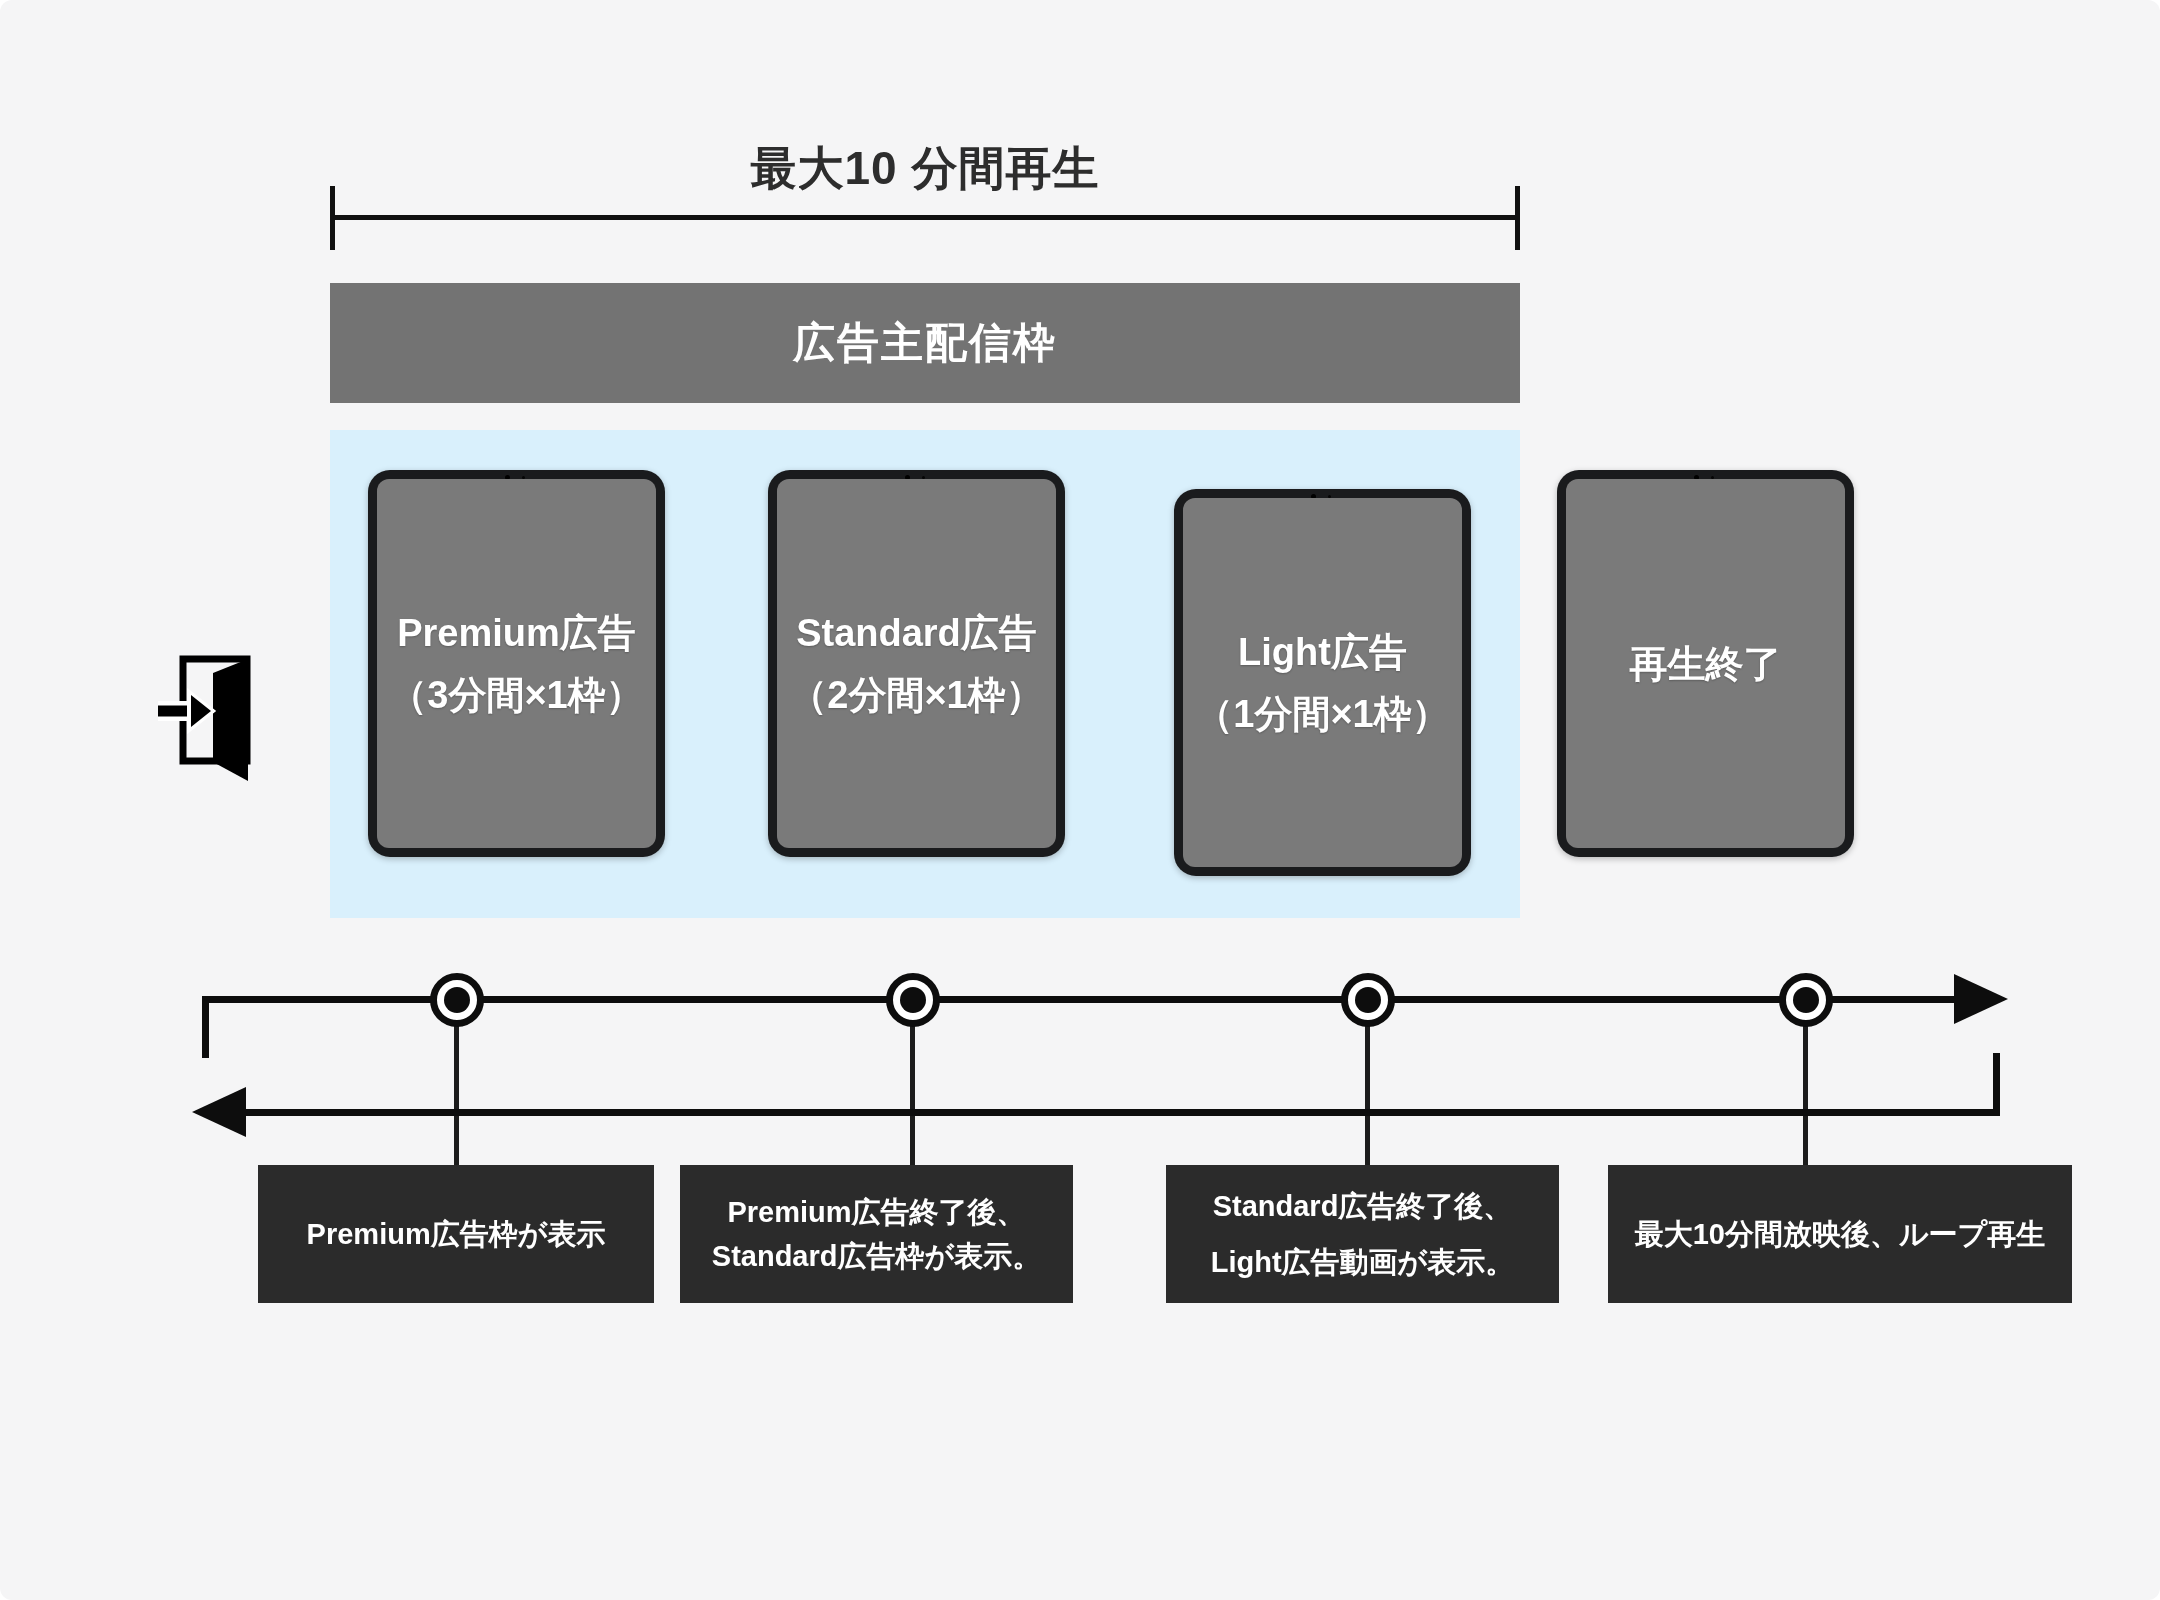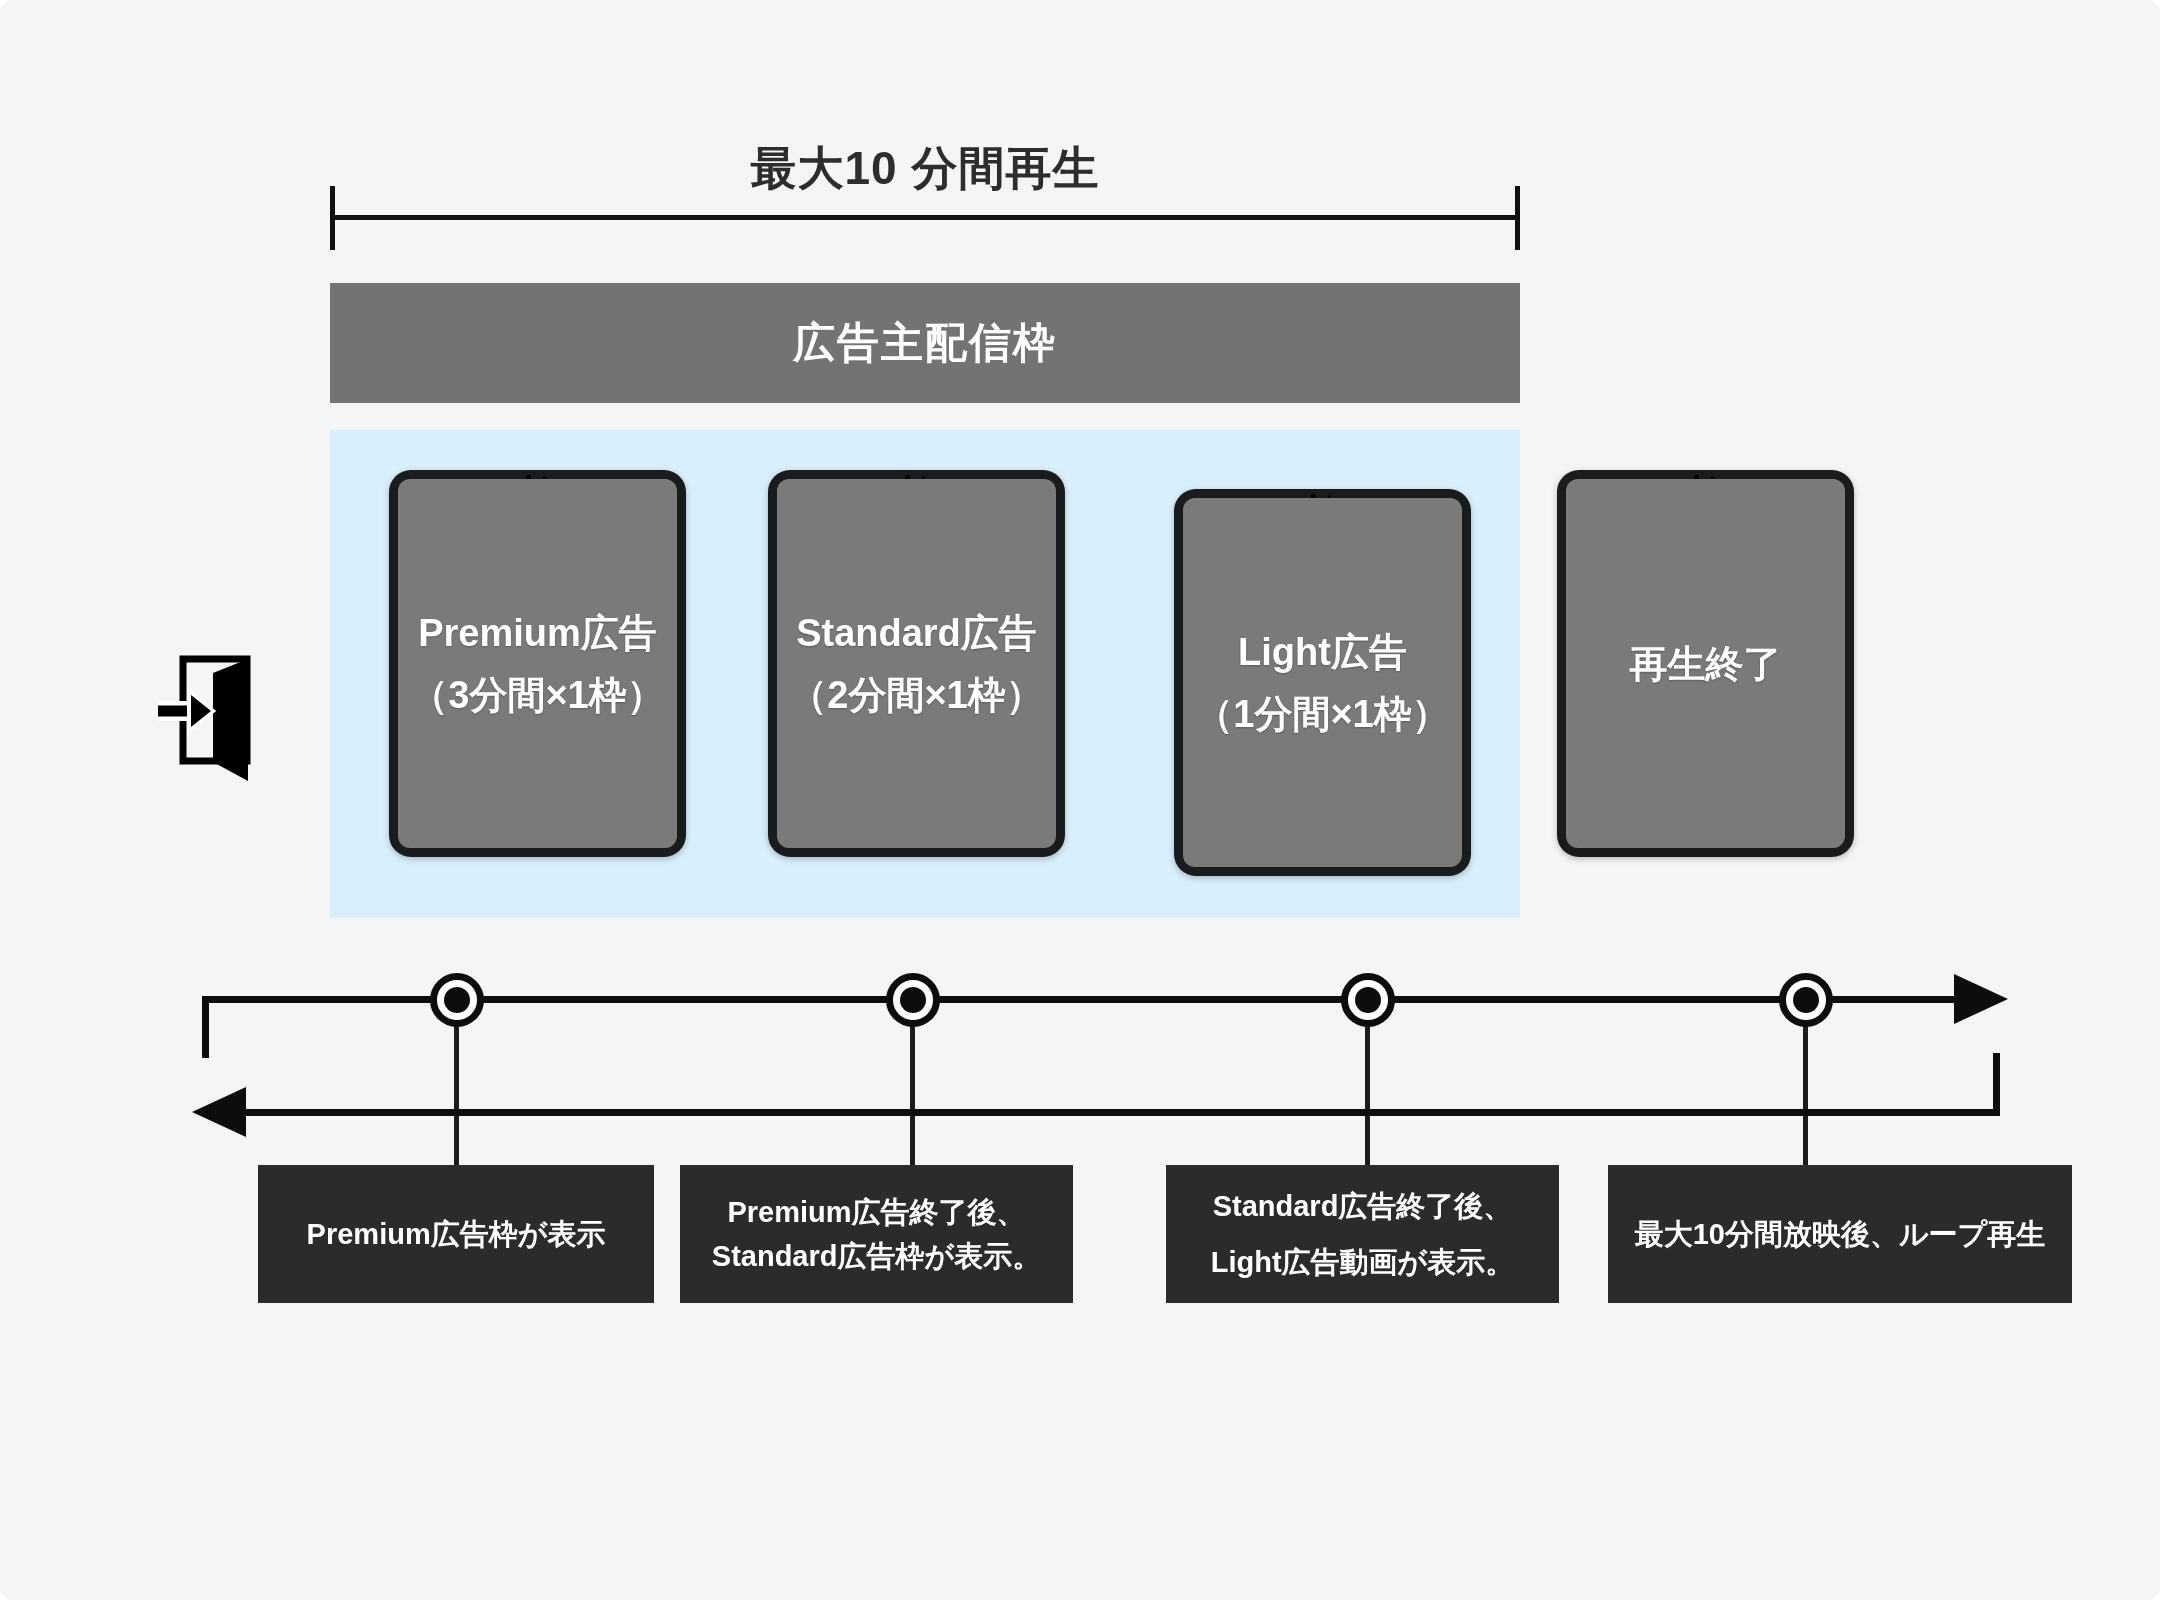--- a/index.html
+++ b/index.html
@@ -24,21 +24,21 @@
 
   
   .tablet{position:absolute;top:470px;width:297px;height:387px;background:#1A1B1D;border-radius:22px;
     box-shadow:0 2px 6px rgba(0,0,0,0.25);}
   .tablet .screen{position:absolute;left:9px;top:9px;right:9px;bottom:9px;background:#7A7A7A;border-radius:12px;
     display:flex;flex-direction:column;align-items:center;justify-content:center;}
   .tablet .cam{position:absolute;top:5px;left:46%;width:5px;height:5px;border-radius:50%;background:#000;}
   .tablet .cam2{position:absolute;top:6px;left:52%;width:3px;height:3px;border-radius:50%;background:#050505;}
   .tab-line{font-size:38px;font-weight:700;color:#FFFFFF;line-height:62px;white-space:nowrap;
     text-shadow:0 1px 2px rgba(0,0,0,0.25);}
-  .t1{left:389px;}
+  .t1{left:368px;}
   .t2{left:768px;}
   .t3{left:1174px;margin-top:19px;}
   .t4{left:1557px;}
 
   
   .door{position:absolute;left:156px;top:650px;width:100px;height:140px;}
 
   
   .tl-line{position:absolute;background:#0D0D0D;}
   .tl-top{left:202px;top:996px;width:1756px;height:7px;}

